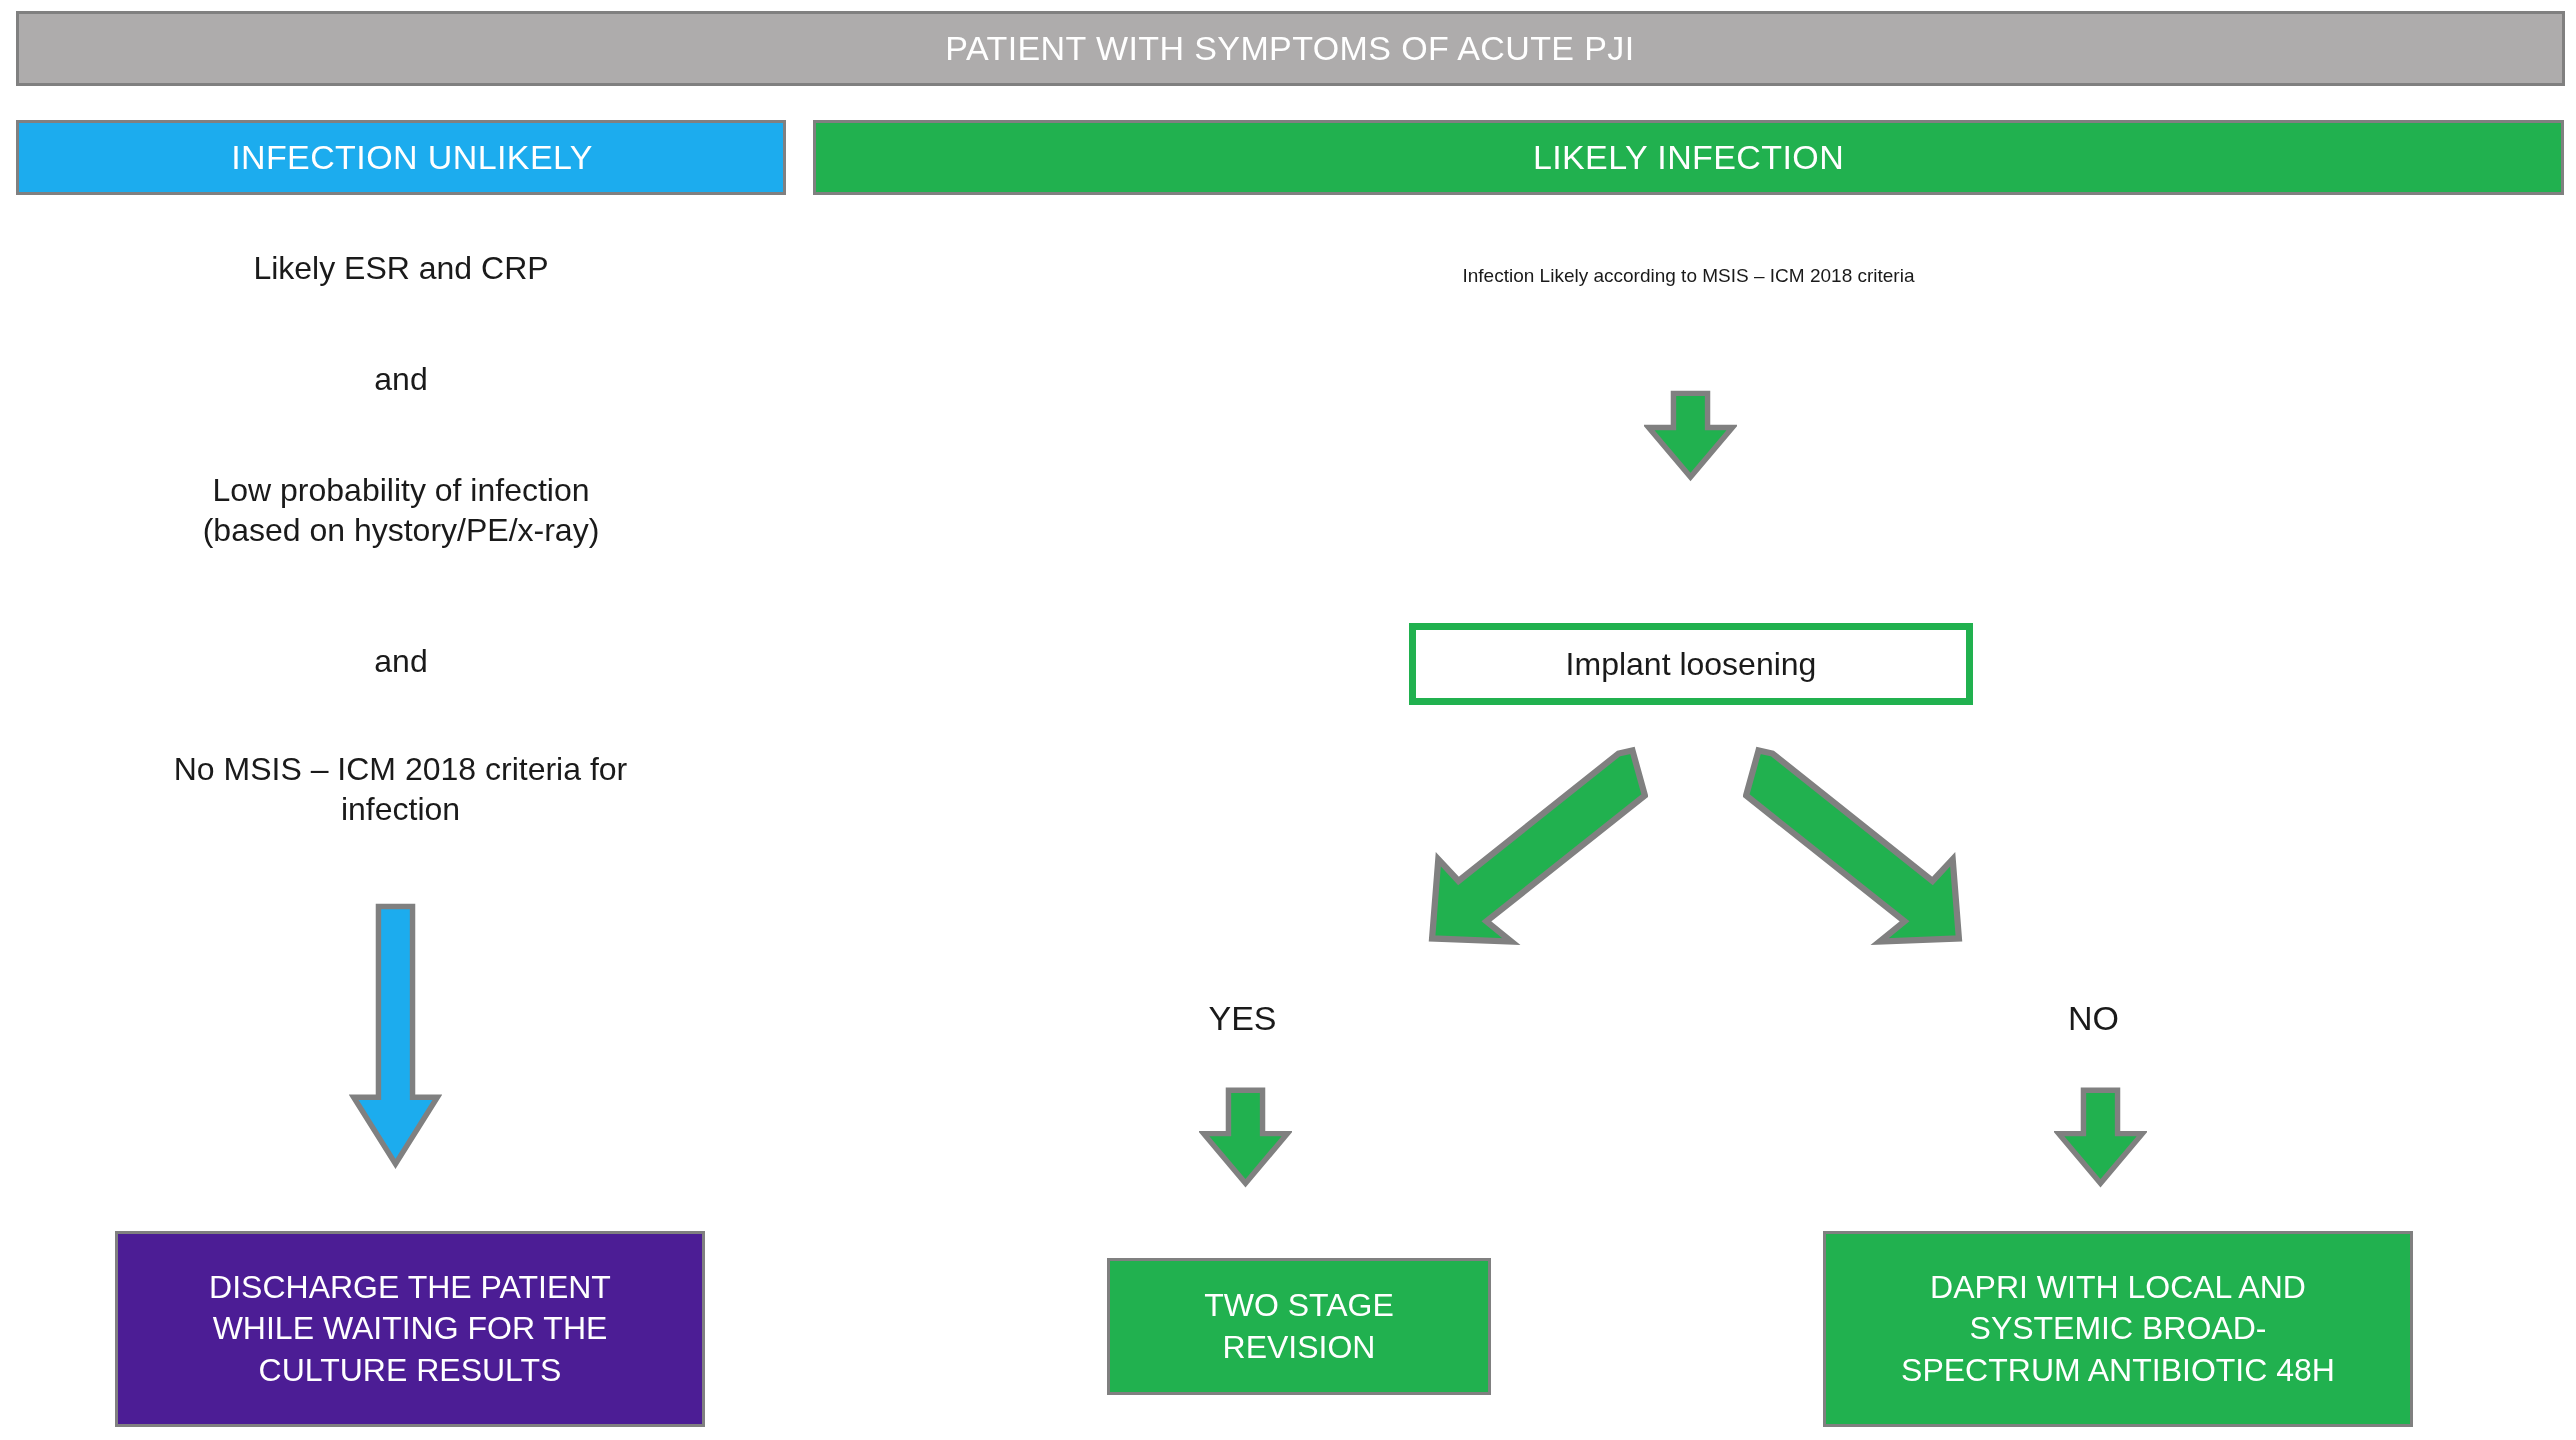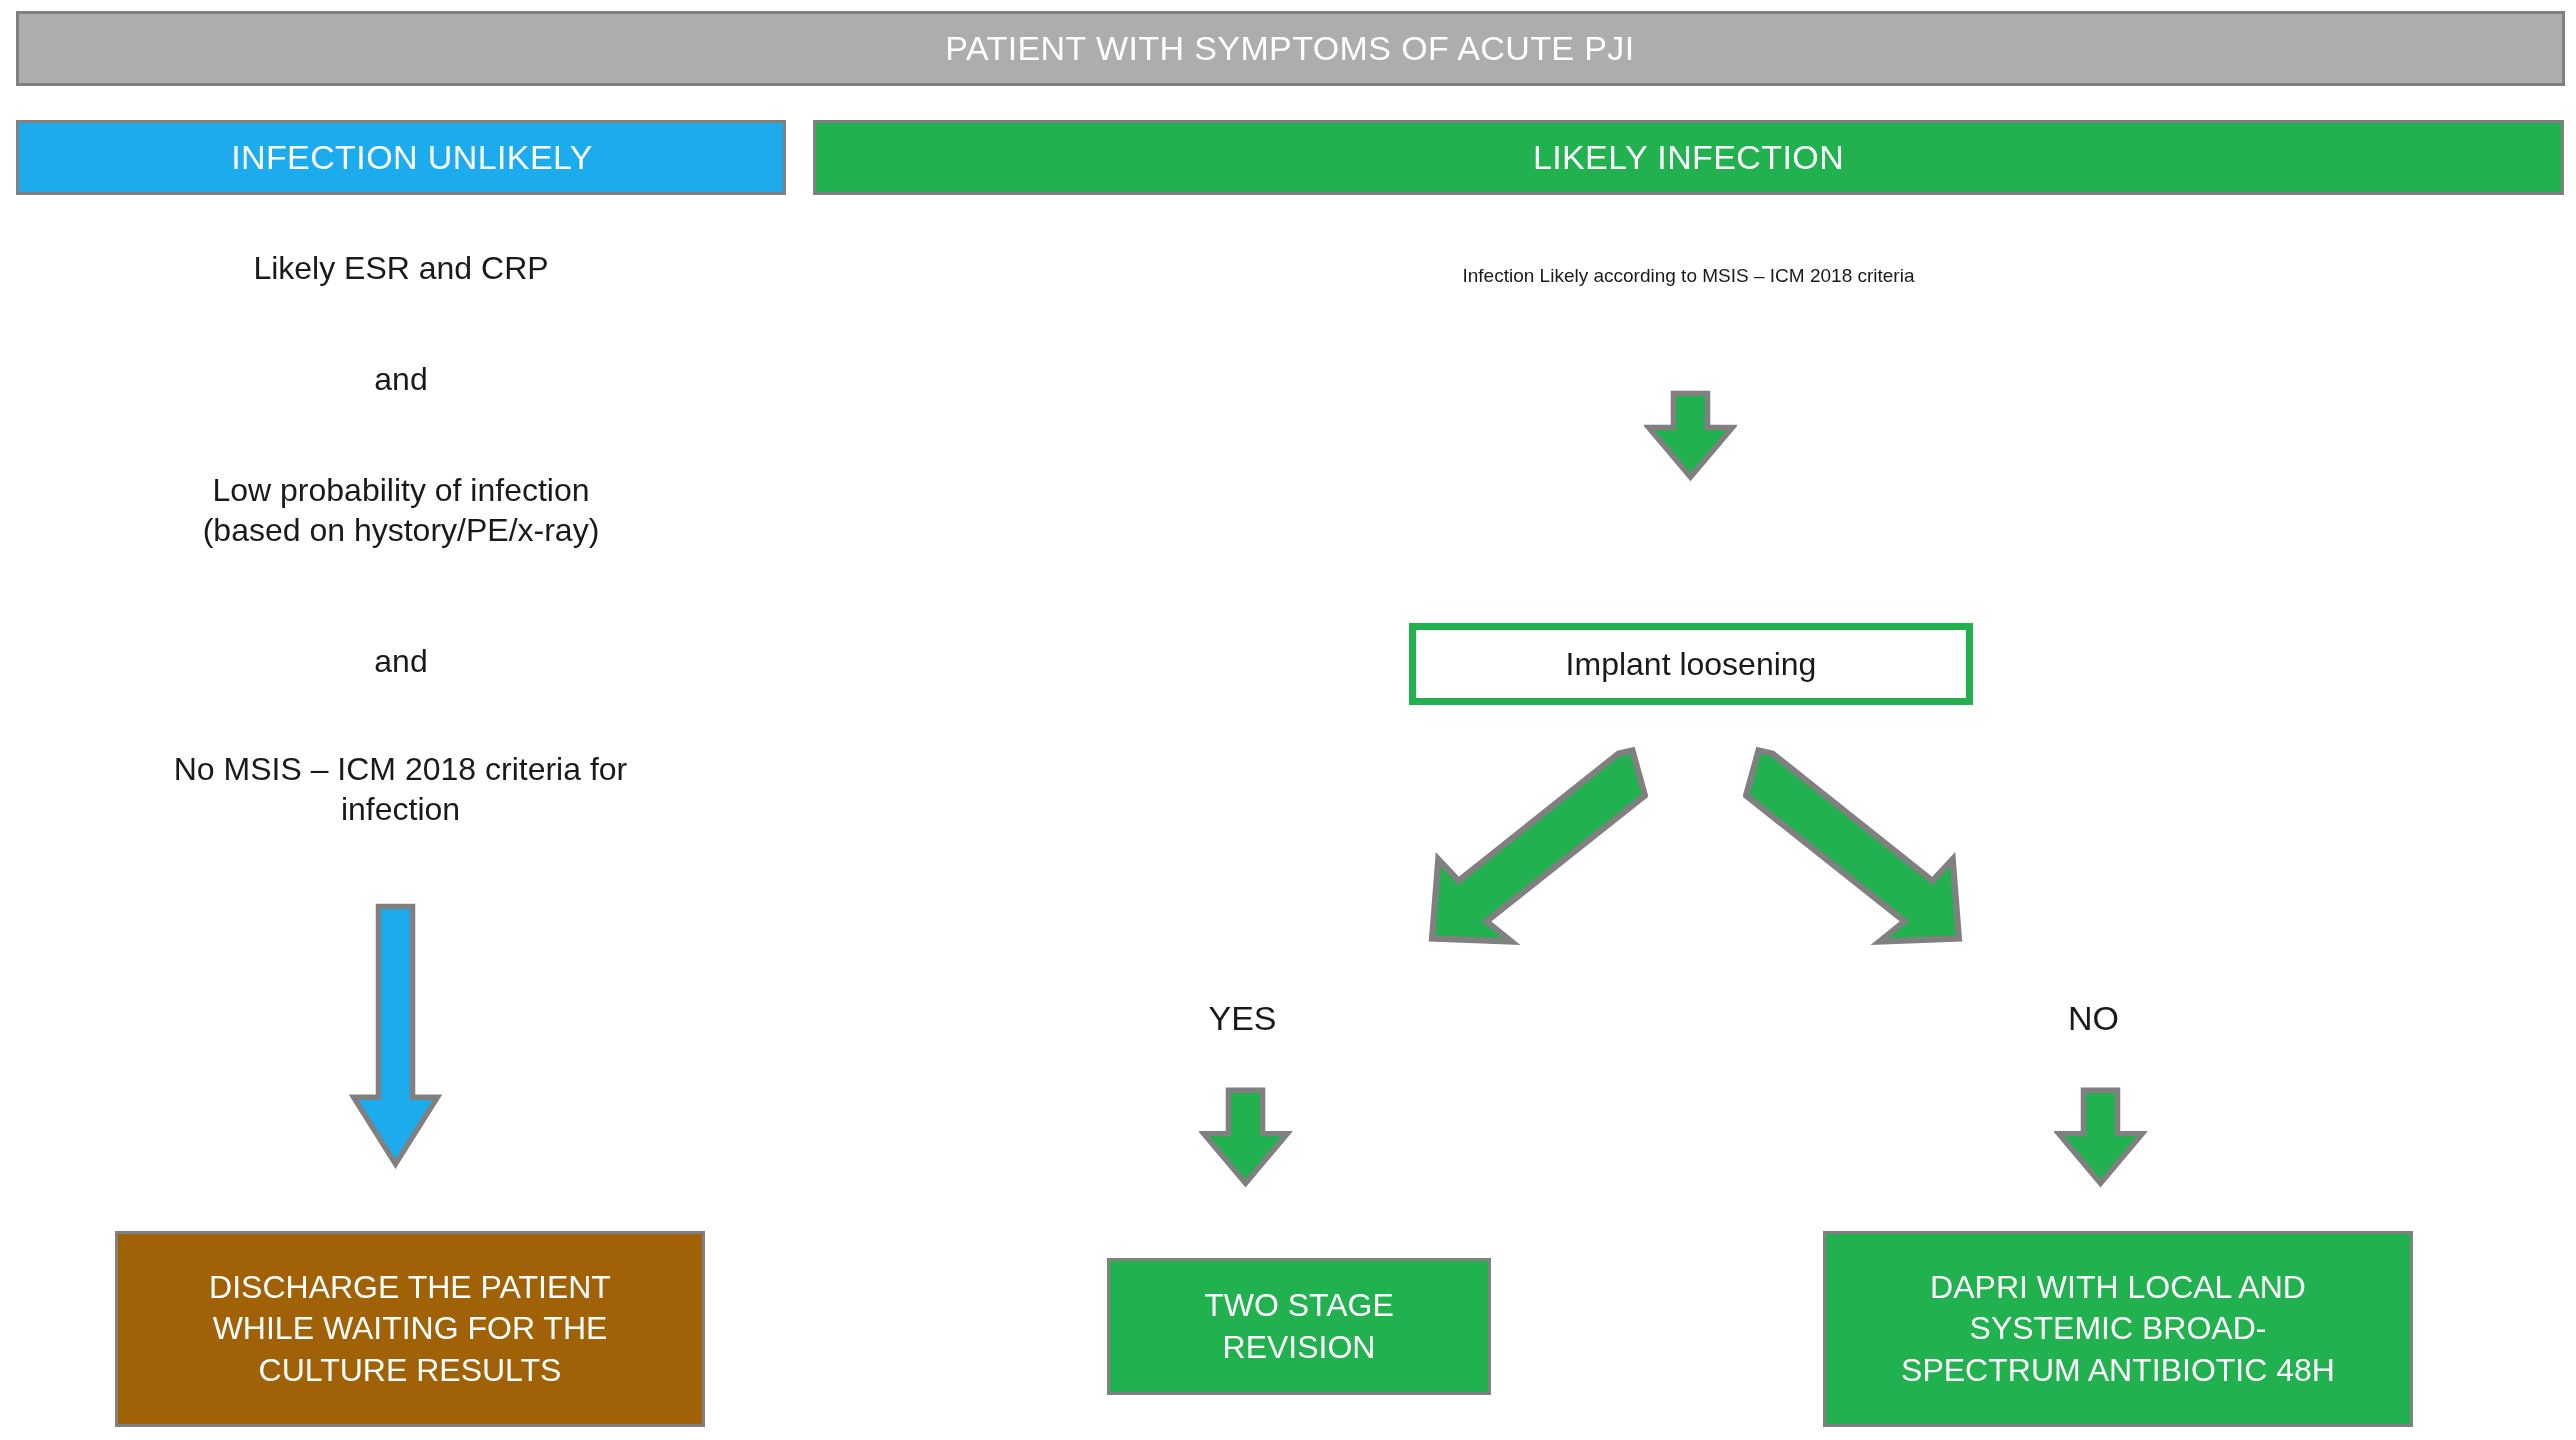--- a/index.html
+++ b/index.html
@@ -49,21 +49,21 @@
     border: 3.9px solid #808080;
     display: flex;
     align-items: center;
     justify-content: center;
     text-align: center;
     color: #ffffff;
     line-height: 1.30;
     white-space: pre-line;
     padding: 3.1px 7.8px;
   }
-  .outcome-blue  { background: #a16207; }
+  .outcome-blue  { background: #4c1d95; }
   .outcome-green { background: #21b14f; }
 
   
   .decision {
     box-sizing: border-box;
     background: #ffffff;
     border: 7px solid #21b14f;
     display: flex;
     align-items: center;
     justify-content: center;

